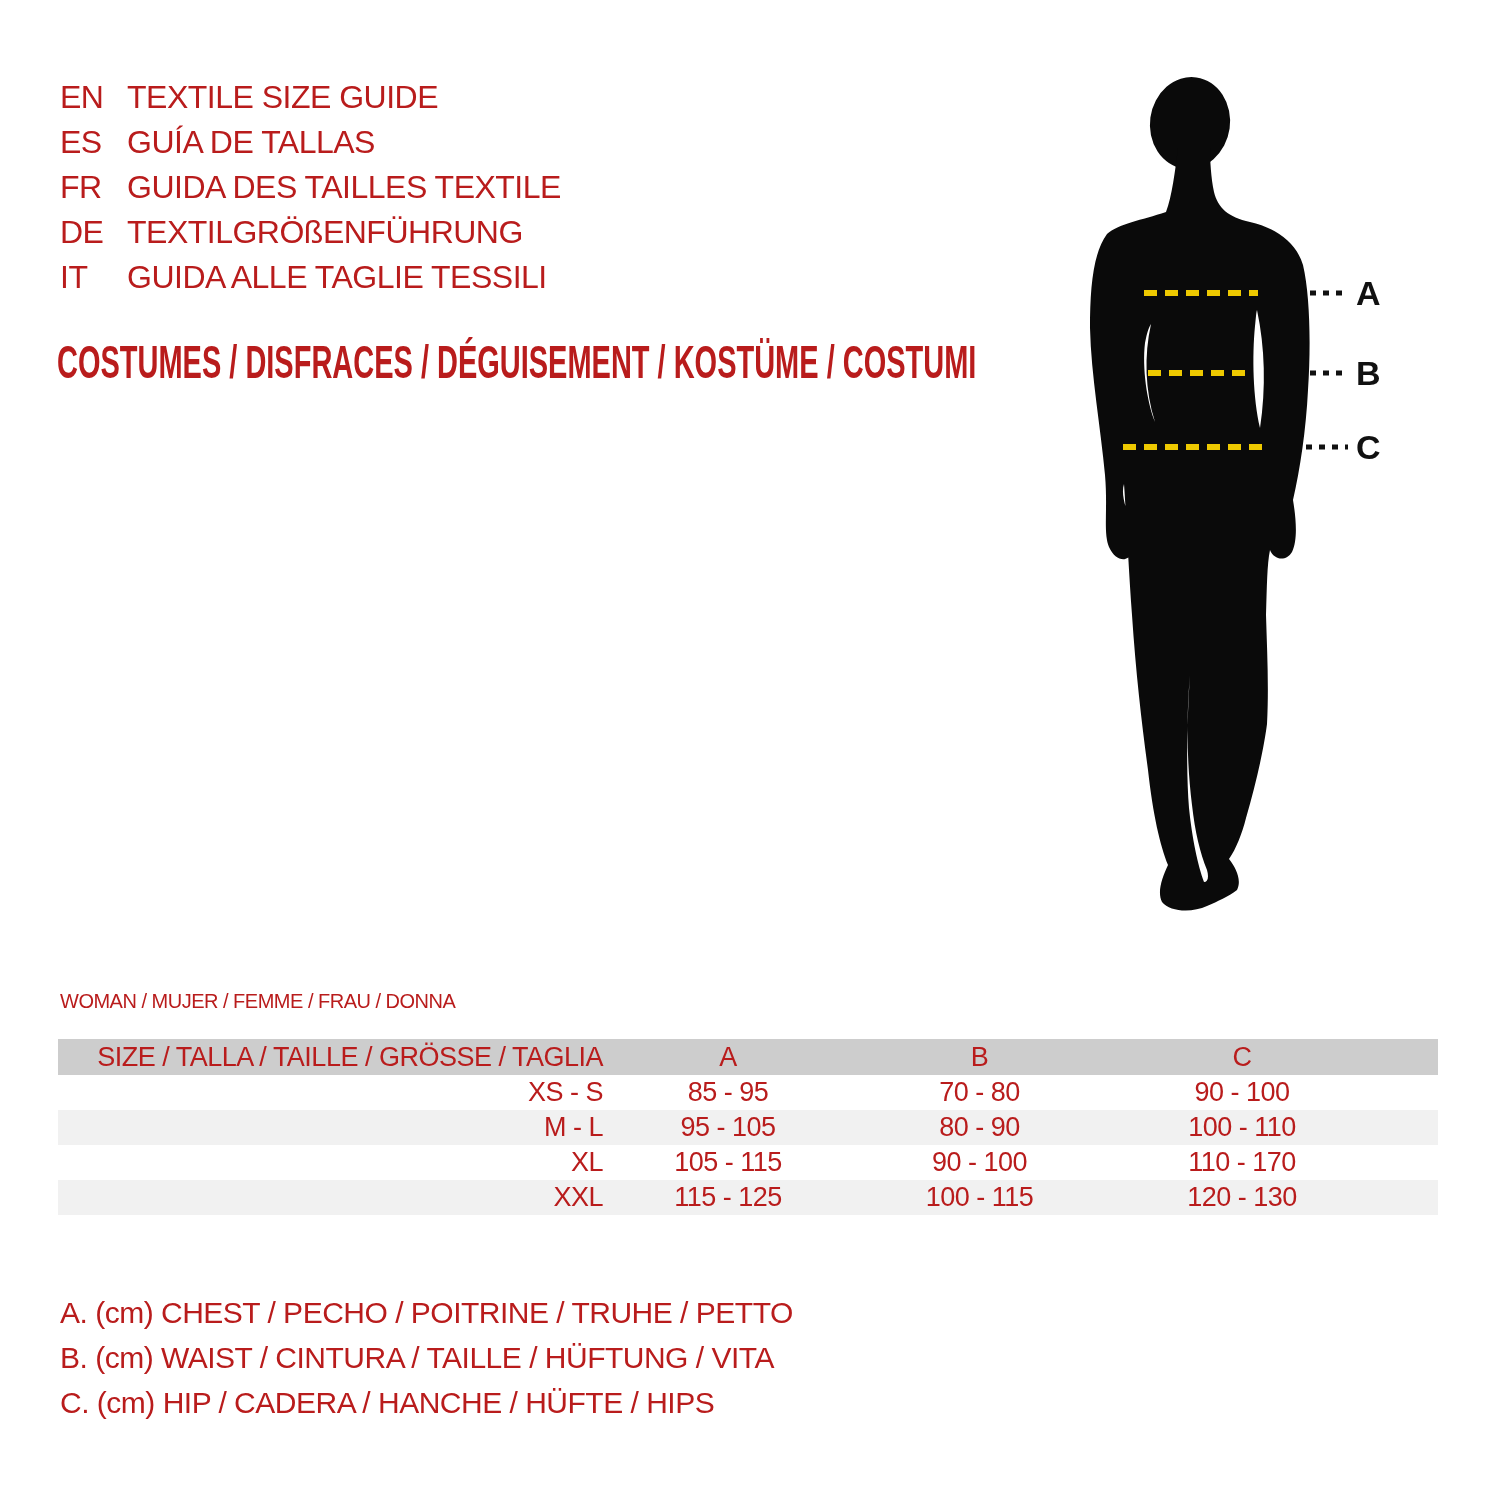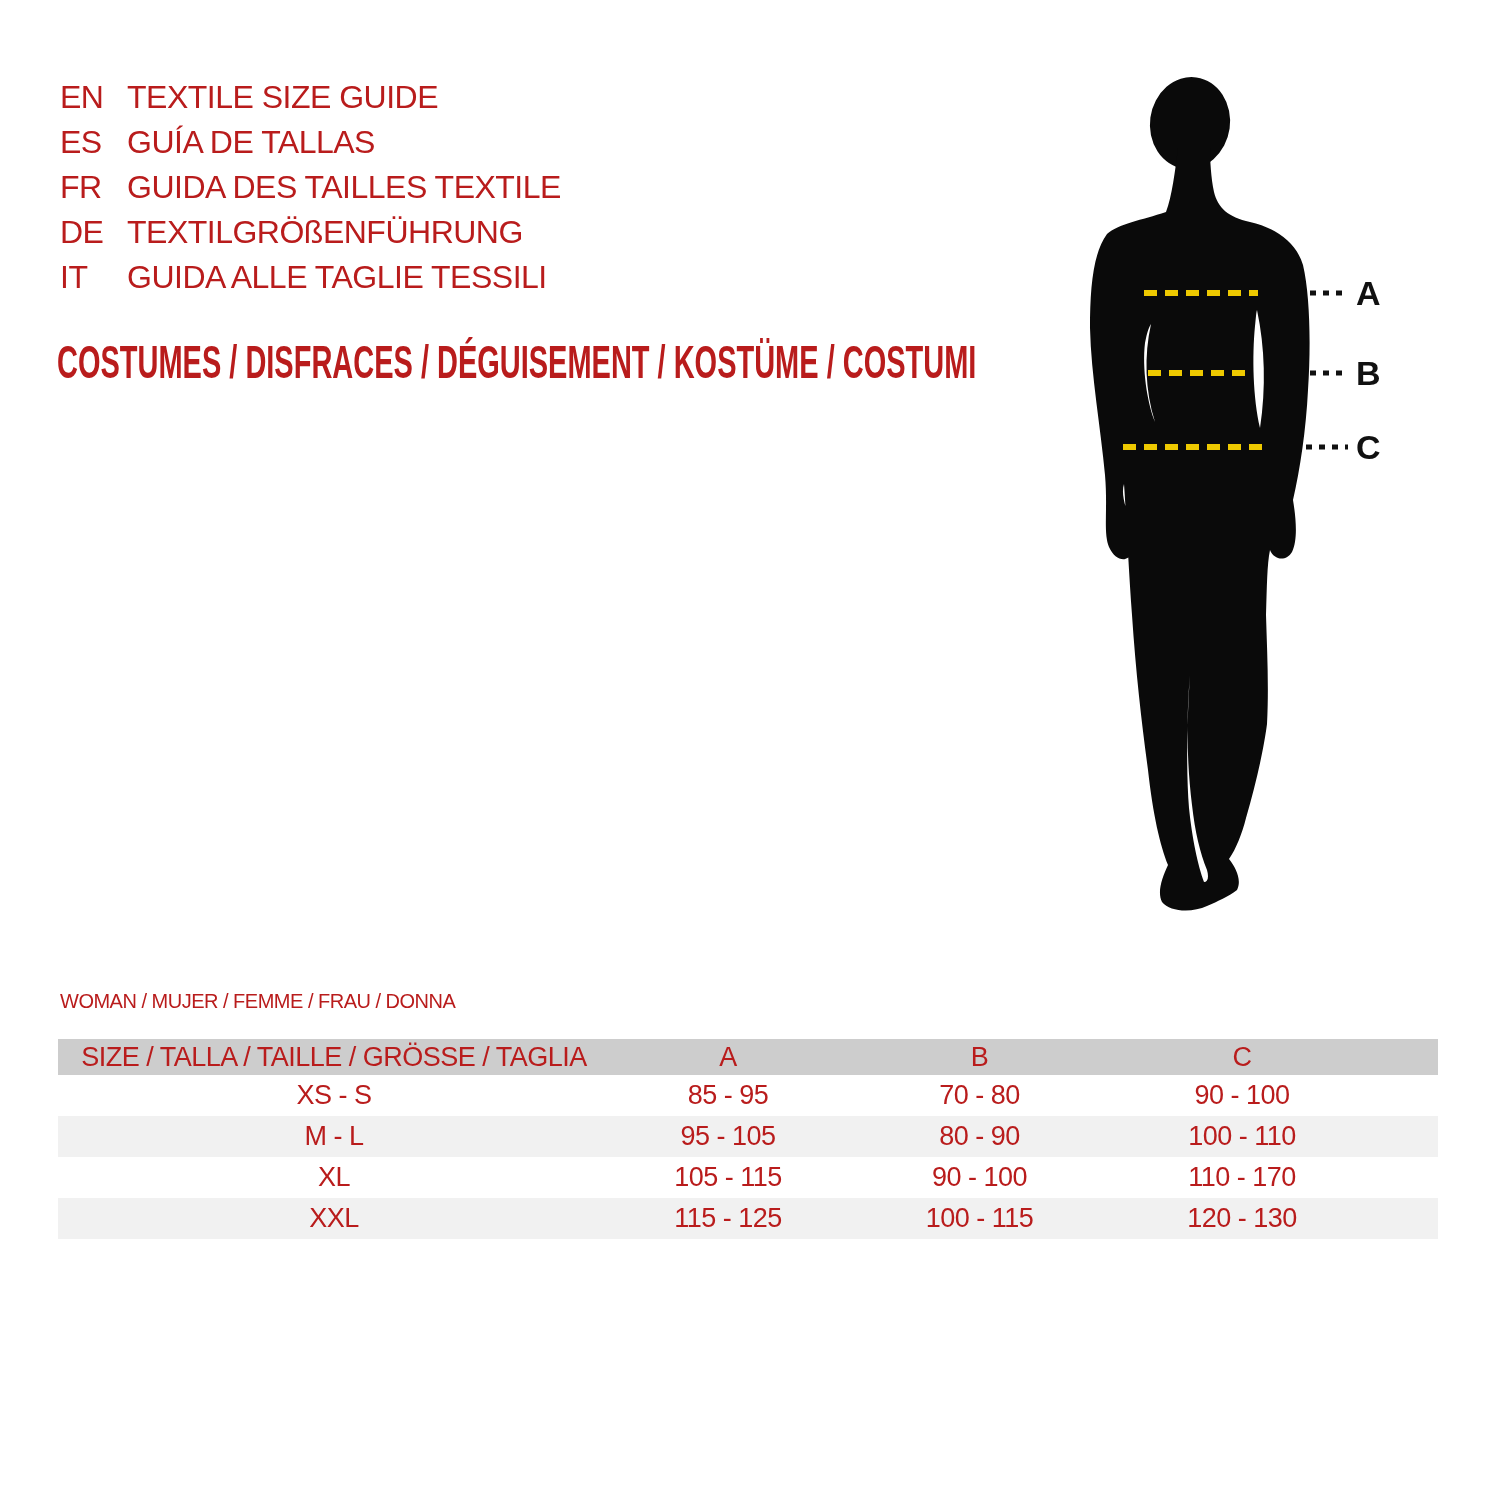--- a/index.html
+++ b/index.html
@@ -27,25 +27,25 @@
   .figure { position:absolute; left:1060px; top:60px; width:340px; height:880px; }
   
   .section-title {
     position:absolute; left:60px; top:990px;
     font-size:20px; font-weight:500; letter-spacing:-0.5px; white-space:nowrap;
   }
   
   .size-table { position:absolute; left:58px; top:1039px; width:1380px; font-size:27px; }
   .trow {
     display:grid; grid-template-columns:545px 250px 253px 272px 60px;
-    align-items:center; height:41px;
+    align-items:center; height:35px;
   }
   .trow.thead { height:36px; background:#cdcdcd; font-weight:500; }
   .trow.alt { background:#f1f1f1; }
-  .cell-size { padding-left:7px; text-align:center; letter-spacing:-0.5px; }
+  .cell-size { padding-left:7px; text-align:right; letter-spacing:-0.5px; }
   .cell-val  { text-align:center; letter-spacing:-0.5px; }
   
   .legend {
     position:absolute; left:60px; top:1290px;
     font-size:30px; font-weight:400; line-height:45px;
     letter-spacing:-0.5px; white-space:nowrap;
   }
 </style>
 </head>
 <body>
@@ -151,14 +151,19 @@
     </div>
     <div class="trow alt">
       <span class="cell-size">XXL</span>
       <span class="cell-val">115 - 125</span>
       <span class="cell-val">100 - 115</span>
       <span class="cell-val">120 - 130</span>
       <span></span>
     </div>
   </div>
 
+  <div class="legend">
+    <div>A. (cm) CHEST / PECHO / POITRINE / TRUHE / PETTO</div>
+    <div>B. (cm) WAIST / CINTURA / TAILLE / HÜFTUNG / VITA</div>
+    <div>C. (cm) HIP / CADERA / HANCHE / HÜFTE / HIPS</div>
+  </div>
 
 </div>
 
 </body></html>

